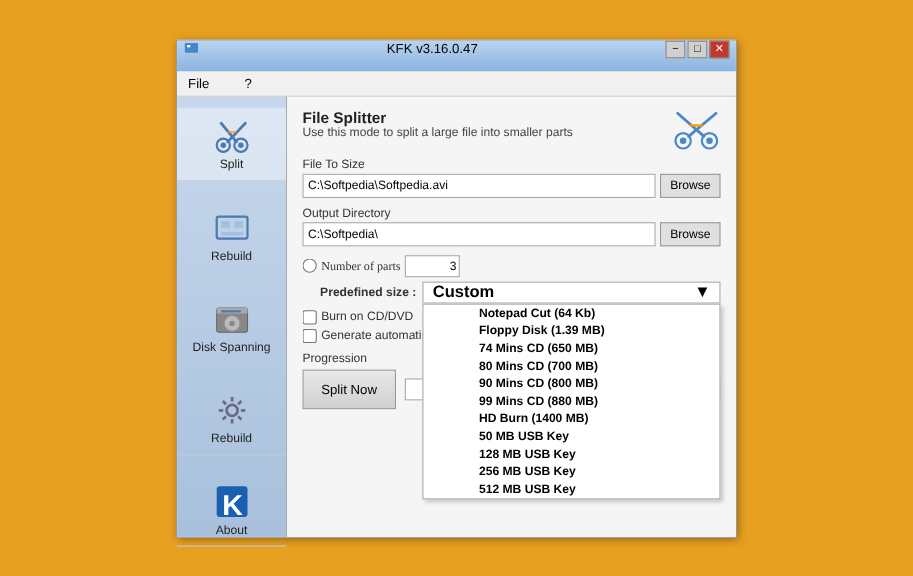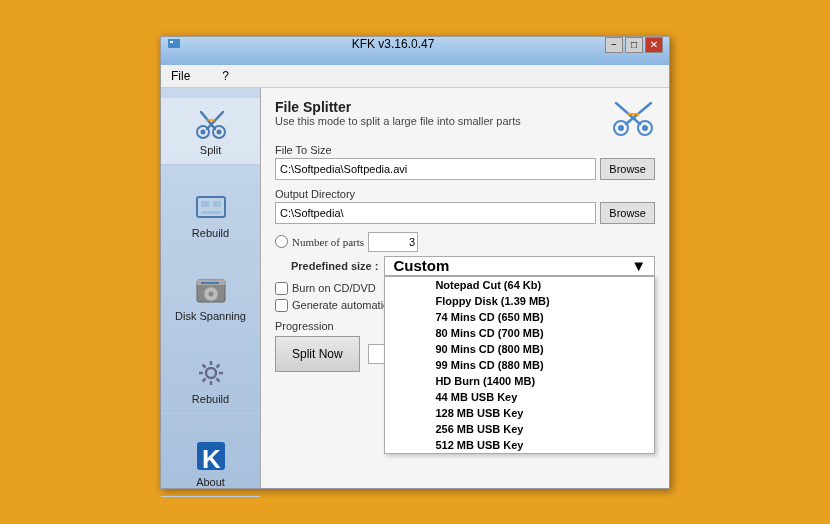--- a/index.html
+++ b/index.html
@@ -425,21 +425,21 @@
               <span>▼</span>
             </div>
             <div class="dropdown-open">
               <div class="dropdown-item">Notepad Cut (64 Kb)</div>
               <div class="dropdown-item">Floppy Disk (1.39 MB)</div>
               <div class="dropdown-item">74 Mins CD (650 MB)</div>
               <div class="dropdown-item">80 Mins CD (700 MB)</div>
               <div class="dropdown-item">90 Mins CD (800 MB)</div>
               <div class="dropdown-item">99 Mins CD (880 MB)</div>
               <div class="dropdown-item">HD Burn (1400 MB)</div>
-              <div class="dropdown-item">44 MB USB Key</div>
+              <div class="dropdown-item">50 MB USB Key</div>
               <div class="dropdown-item">128 MB USB Key</div>
               <div class="dropdown-item">256 MB USB Key</div>
               <div class="dropdown-item">512 MB USB Key</div>
 
             </div>
           </div>
         </div>
 
         <div class="checkbox-row">
           <input type="checkbox" id="burn-cd" style="">

